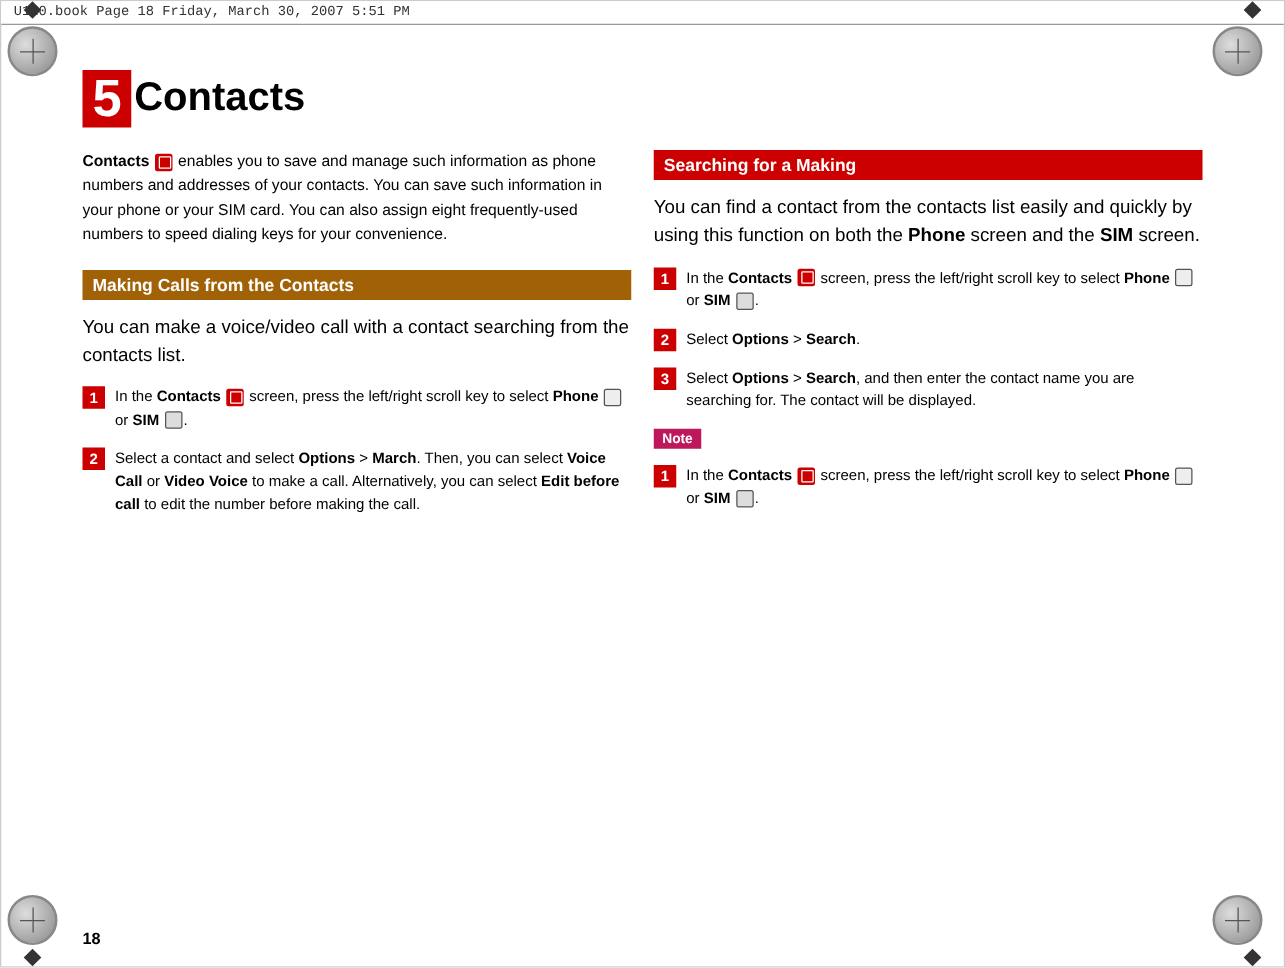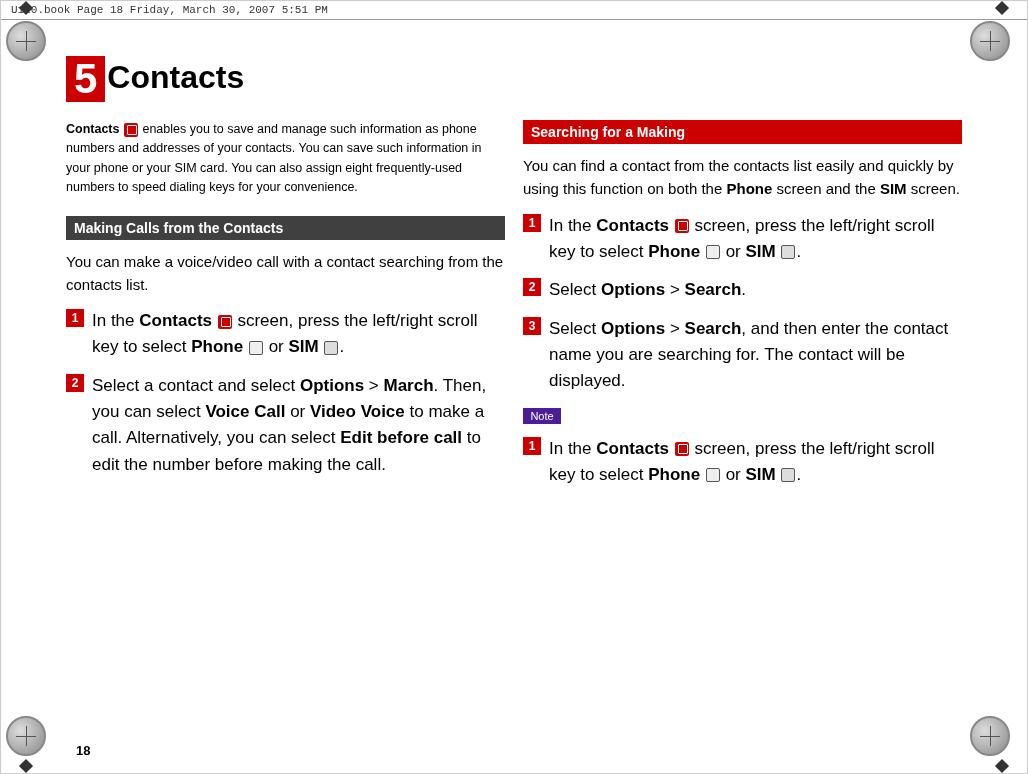--- a/index.html
+++ b/index.html
@@ -137,21 +137,21 @@
     .col-left {
       flex: 1;
     }
 
     .col-right {
       flex: 1;
     }
 
     
     .section-header {
-      background: #404040;
+      background: #a16207;
       color: #ffffff;
       padding: 4px 8px;
       font-size: 14px;
       font-weight: bold;
       margin-bottom: 10px;
     }
 
     .section-header-red {
       background: #cc0000;
     }
@@ -229,59 +229,59 @@
       width: 18px;
       height: 18px;
       min-width: 18px;
       display: flex;
       align-items: center;
       justify-content: center;
       margin-top: 1px;
     }
 
     .step-content {
-      font-size: 17px;
+      font-size: 12px;
       line-height: 1.55;
       flex: 1;
     }
 
     .step-content strong {
       font-weight: bold;
     }
 
     
     .note-box {
       display: flex;
       align-items: flex-start;
       gap: 6px;
       margin: 12px 0;
     }
 
     .note-label {
-      background: #4c1d95;
+      background: #be185d;
       color: #fff;
-      font-weight: normal;
+      font-weight: bold;
       font-size: 11px;
       padding: 2px 4px;
       min-width: 38px;
       text-align: center;
       margin-top: 1px;
     }
 
     .note-content {
       font-size: 12.5px;
       line-height: 1.55;
       flex: 1;
     }
 
     
     .page-number {
       position: absolute;
       bottom: 15px;
-      left: 75px;
+      left: 65px;
       font-size: 13px;
       font-weight: bold;
     }
 
     .body-text {
       font-size: 15px;
       line-height: 1.55;
       margin-bottom: 12px;
     }
 

